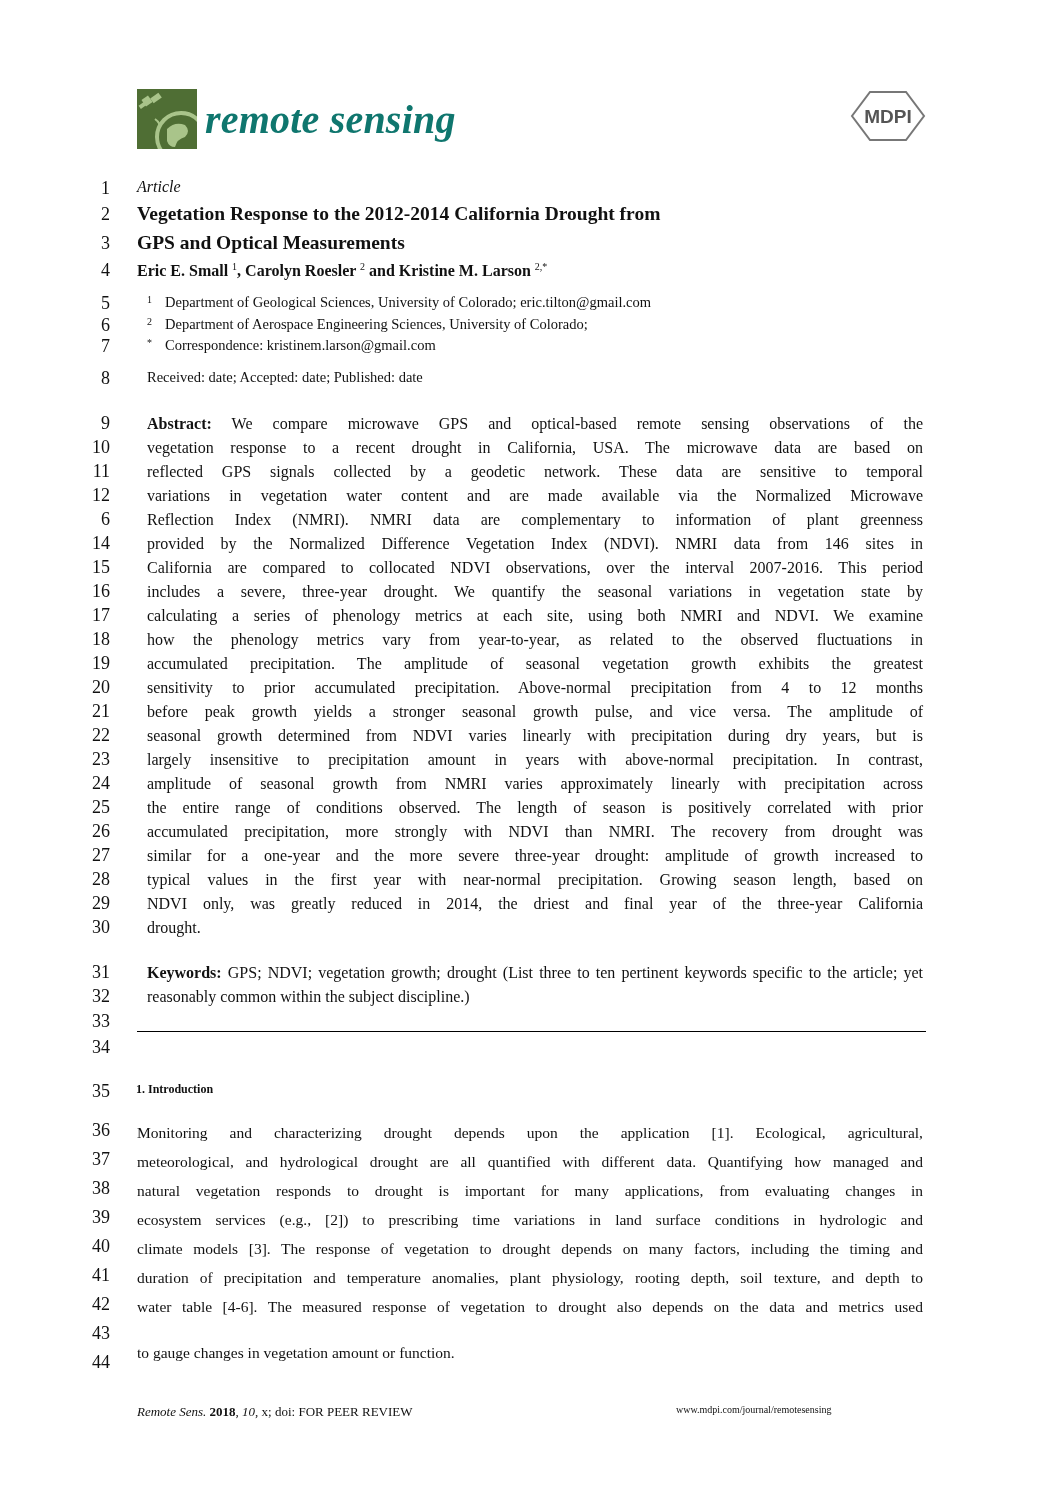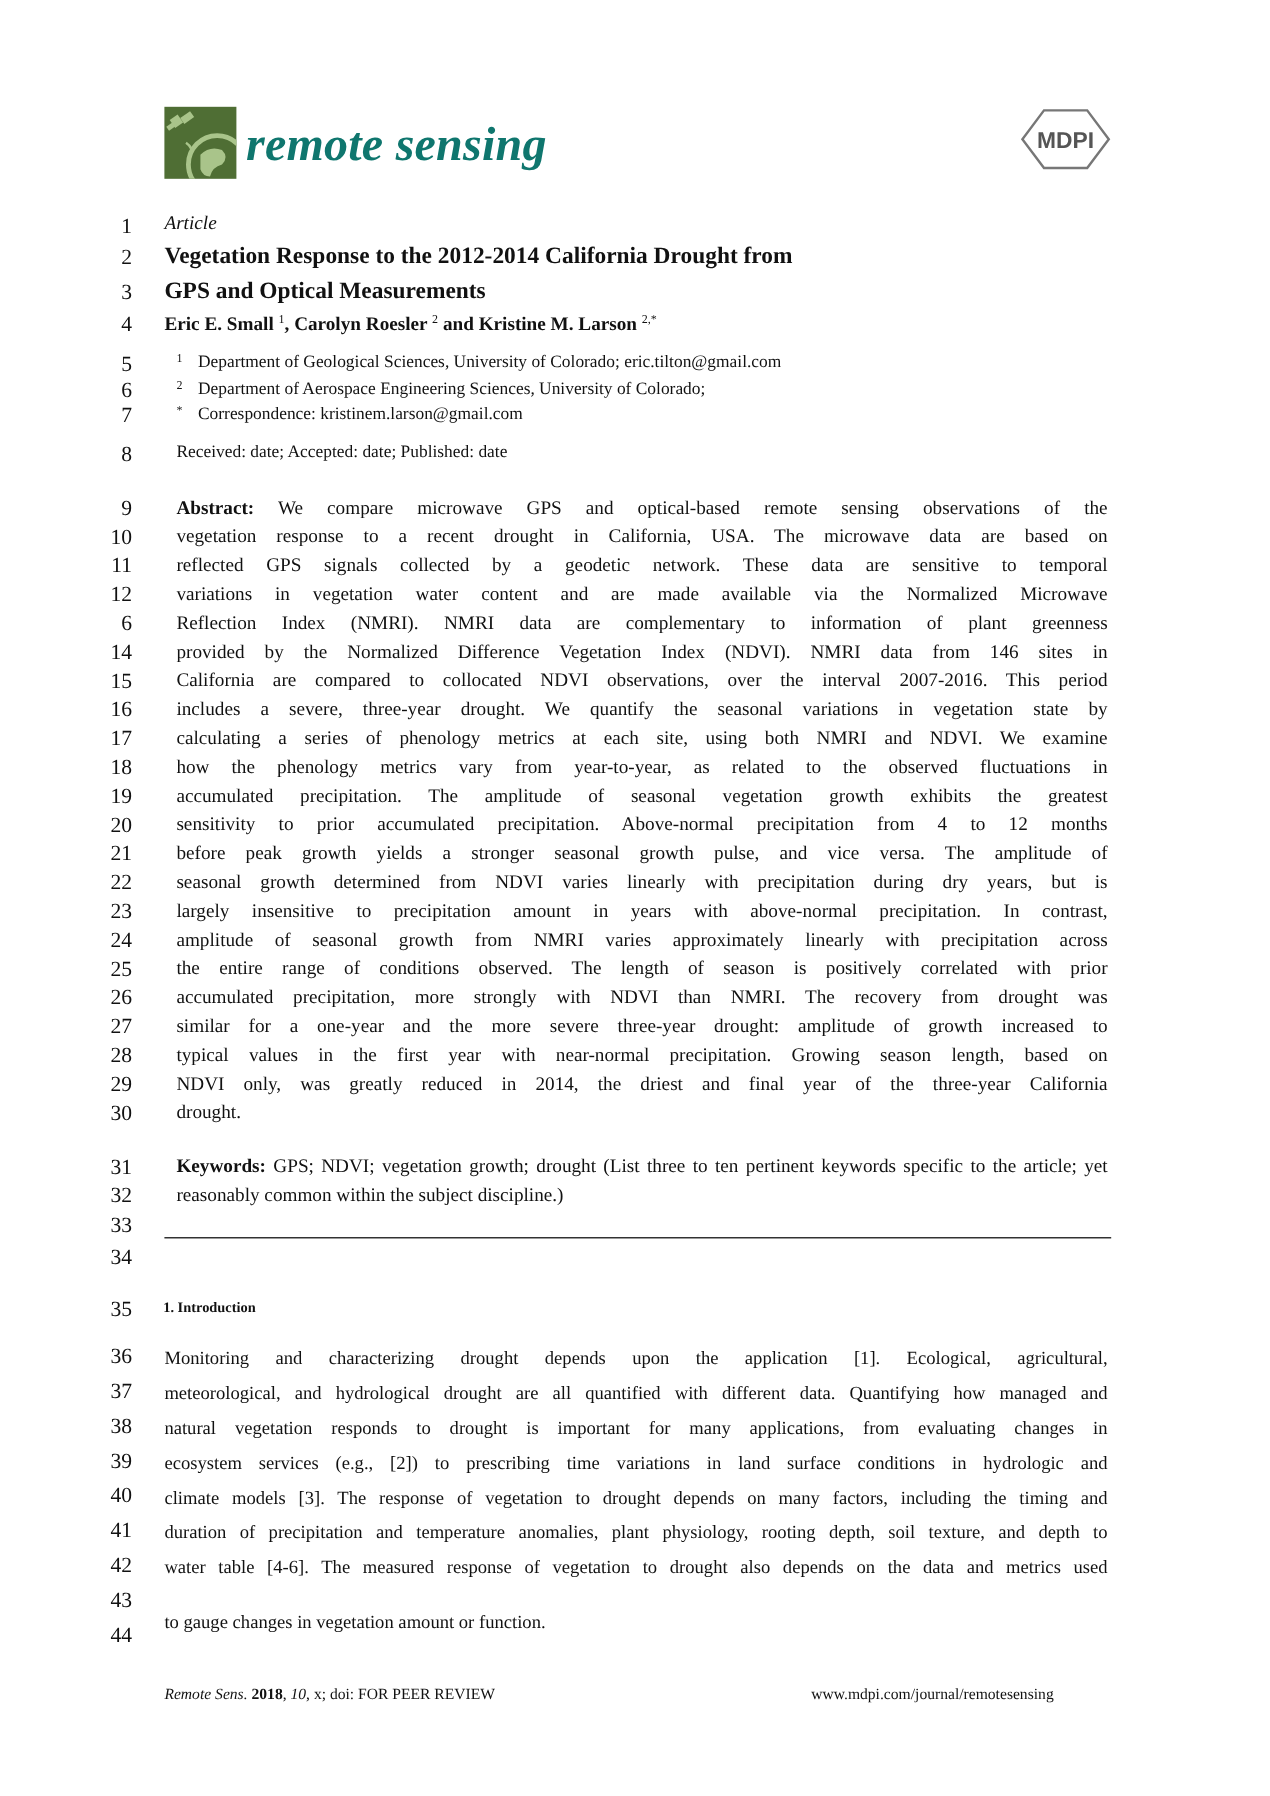--- a/index.html
+++ b/index.html
@@ -18,21 +18,21 @@
   .dates { left:147px; top:369px; font-size:14.5px;text-align:right; }
   .abstract { left:147px; top:412px; width:776px; font-size:16px; line-height:24px; text-align:justify; text-align-last:justify; }
   .abstract .last { text-align-last:left; }
   .kw { left:147px; top:961px; width:776px; font-size:16px; line-height:24px; text-align:justify; }
   .rule { left:137px; top:1031px; width:789px; height:1px; background:#000; }
   .h1 { left:136px; top:1082px; font-size:12px; font-weight:bold; }
   .intro { left:137px; top:1118px; width:786px; font-size:15.5px; line-height:29px; }
   .intro .row { text-align:justify; text-align-last:justify; white-space:nowrap; }
   .intro .row.last { text-align-last:left;margin-top:17px; }
   .footer-l { left:137px; top:1404px; font-size:13px; }
-  .footer-r { left:676px; top:1404px; font-size:13px; }
+  .footer-r { left:676px; top:1404px; font-size:10px; }
 </style>
 </head>
 <body>
 
 <div class="abs logo-box">
   <svg width="60" height="60" viewBox="0 0 60 60">
     <rect x="6" y="8" width="8" height="8" fill="#a9c48a" transform="rotate(-35 10 12)"></rect>
     <rect x="14" y="6" width="10" height="6" fill="#a9c48a" transform="rotate(-35 19 9)"></rect>
     <rect x="2" y="14" width="8" height="4" fill="#a9c48a" transform="rotate(-35 6 16)"></rect>
     <path d="M18 30 q6 4 4 10" stroke="#a9c48a" stroke-width="2" fill="none"></path>

